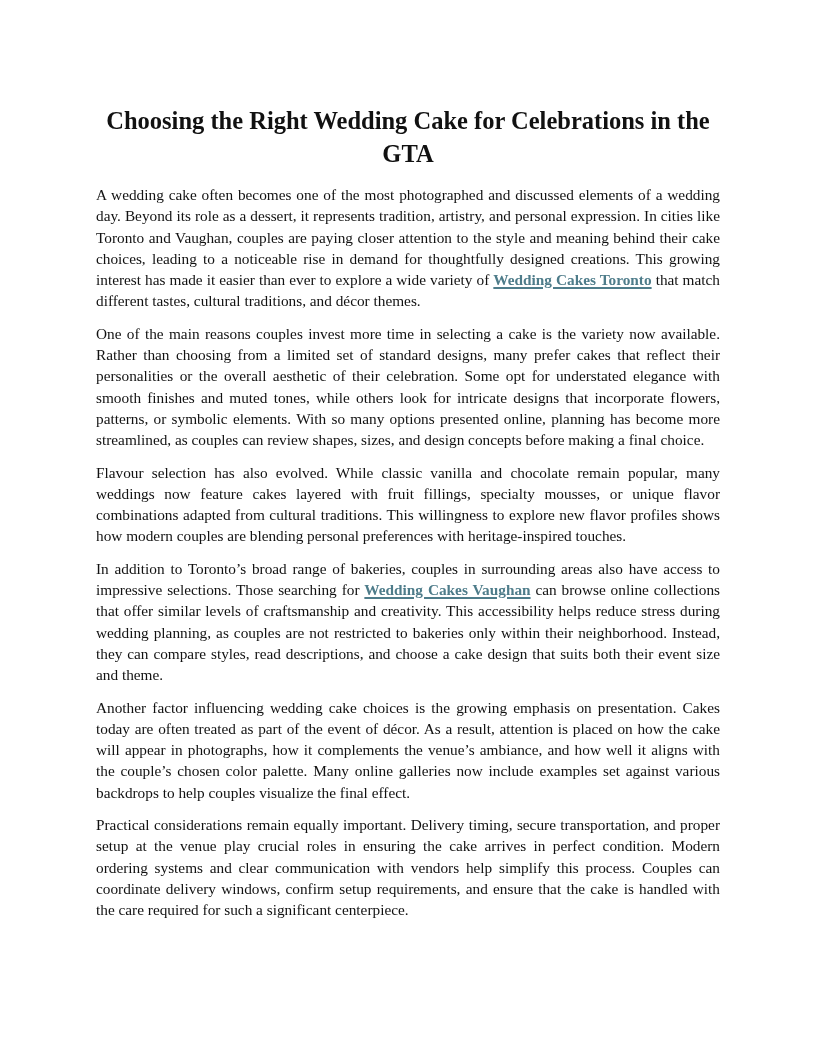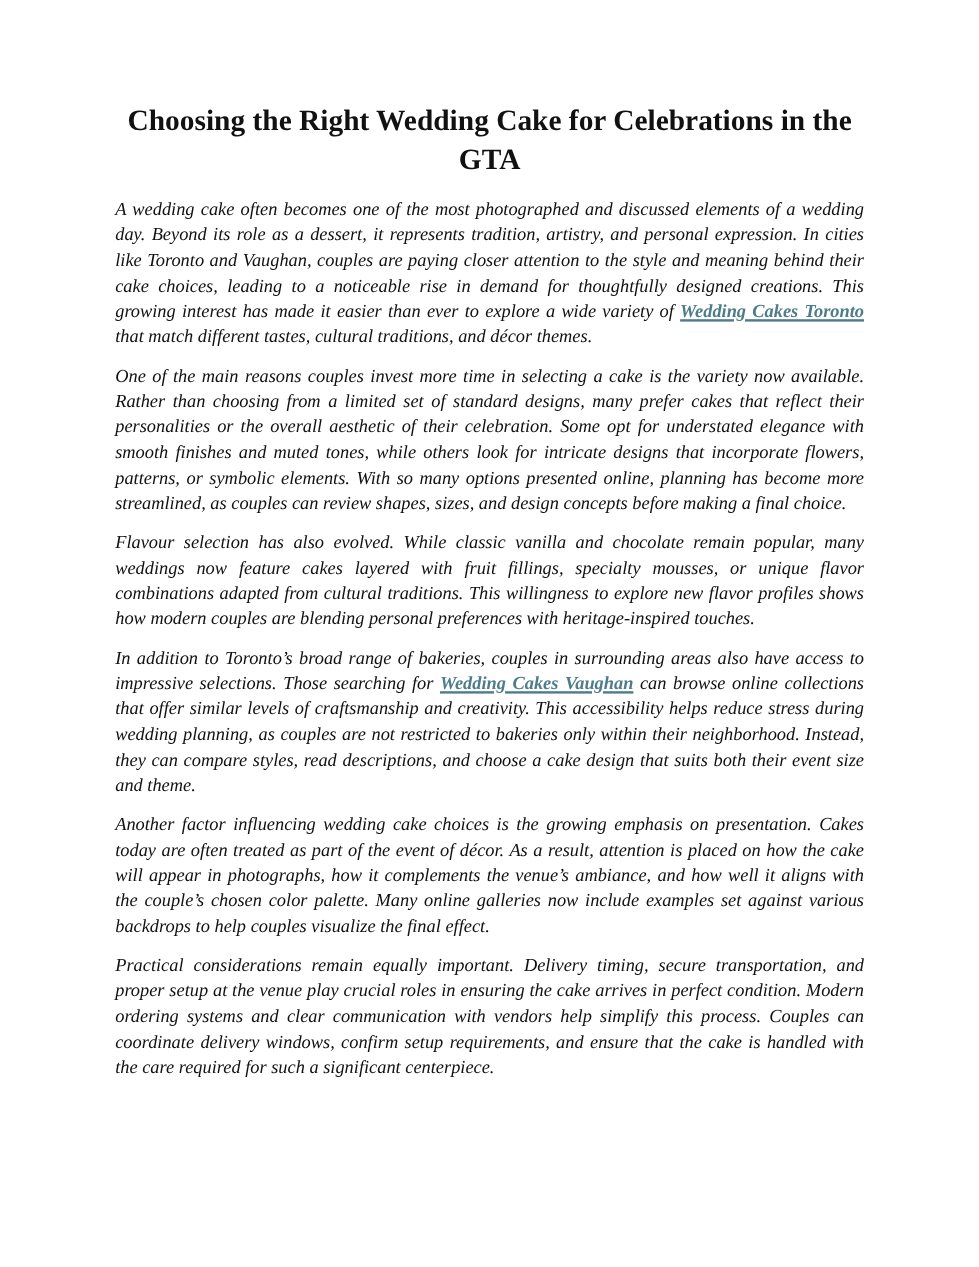--- a/index.html
+++ b/index.html
@@ -1,39 +1,38 @@
 <!DOCTYPE html>
 <html><head>
   <meta charset="utf-8">
   <style>
     html, body { margin: 0; padding: 0; background: #ffffff; }
     body { width: 816px; height: 1056px; position: relative; overflow: hidden; }
     .page {
       position: absolute;
       left: 96px;
-      top: 84px;
+      top: 104px;
       width: 624px;
       font-family: "Liberation Serif", serif;
       color: #111111;
     }
     h1 {
       margin: 0 0 14px 0;
       font-family: "Liberation Serif", serif;
       font-weight: bold;
       font-size: 24.5px;
       line-height: 33px;
       text-align: center;
       color: #111111;
     }
     p {
       margin: 4px 0 11px 0;
       font-size: 15.3px;
       line-height: 21.3px;
       text-align: justify;
-      font-style: italic;
     }
     a.doc-link {
       color: #4e7c8a;
       font-weight: bold;
       text-decoration: underline;
       text-decoration-thickness: 1.5px;
       text-underline-offset: 2px;
     }
   </style>
 </head>

